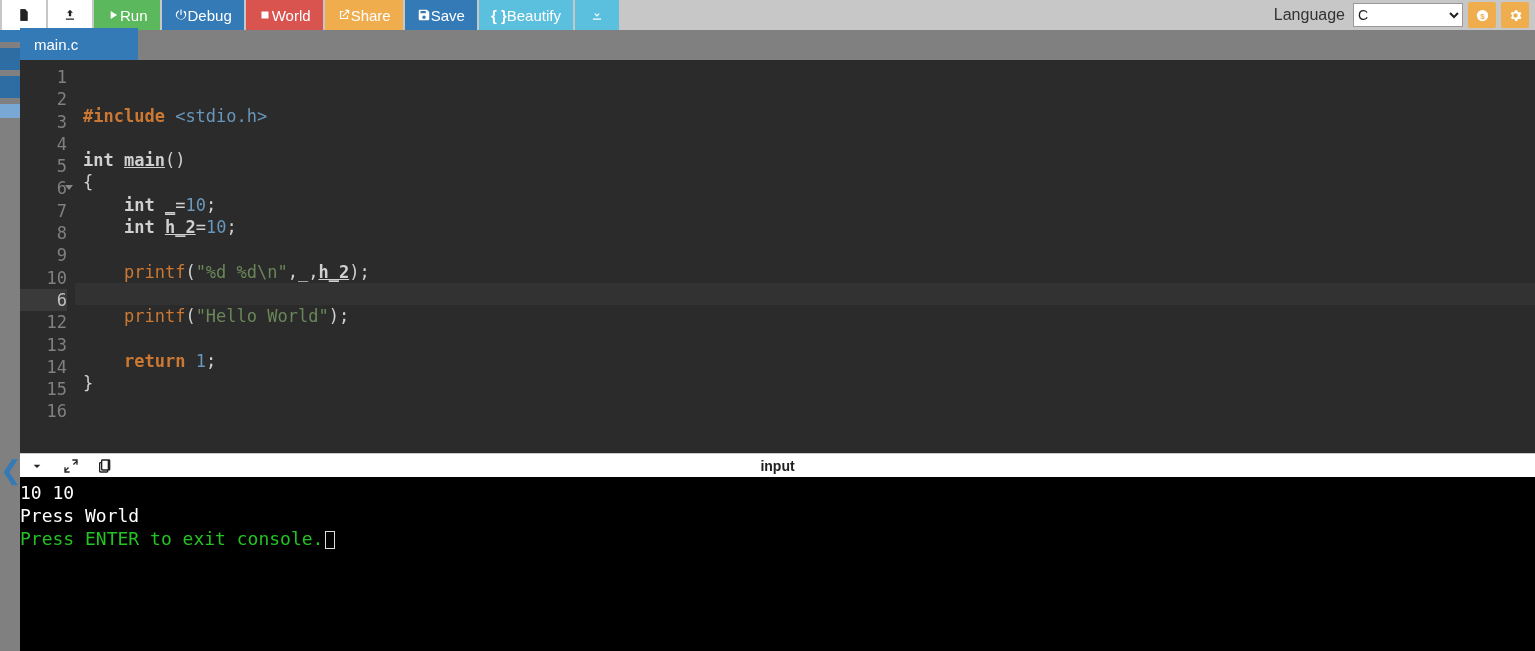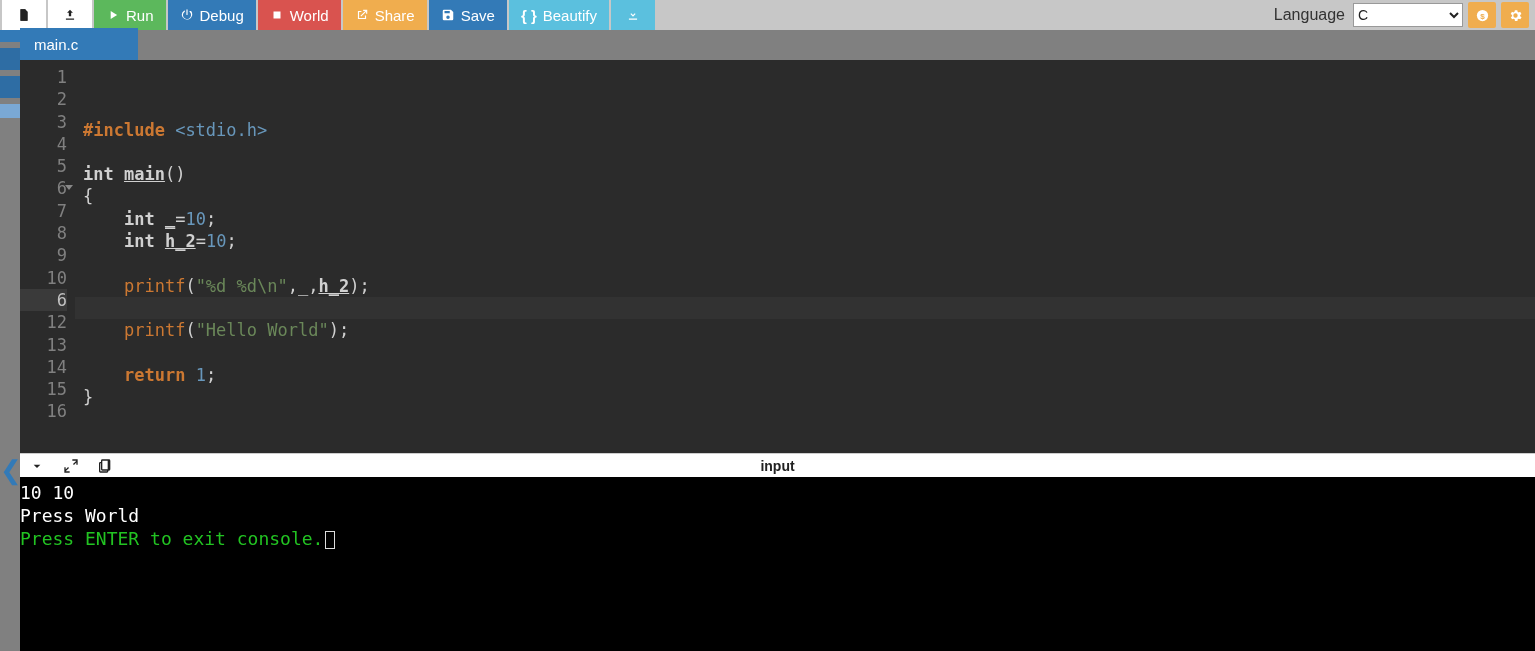--- a/index.html
+++ b/index.html
@@ -18,21 +18,20 @@
   .toolbar-left { display: flex; height: 100%; }
   .toolbar-spacer { flex: 1; background: #c7c7c7; }
   .toolbar-right { display: flex; align-items: center; margin-right: 6px; }
 
   .tbtn {
     display: inline-flex;
     align-items: center;
     justify-content: center;
     padding: 0 12px;
     height: 100%;
-    gap: 6px;
     cursor: pointer;
     font-weight: 500;
     white-space: nowrap;
   }
   .tbtn svg { width: 14px; height: 14px; fill: #fff; }
   .sep { width: 2px; background:#c7c7c7; }
 
   .btn-newfile { background: #fff; width: 44px; }
   .btn-newfile svg path { fill: #222; }
   .btn-upload { background: #fff; width: 44px; }
@@ -86,21 +85,21 @@
   }
   .gutter .ln { height:22.3px; position:relative; }
   .gutter .fold::after{
     content:""; position:absolute; right:-6px; top:8px; width:0;height:0;
     border-left:4px solid transparent;border-right:4px solid transparent;
     border-top:5px solid #888;
   }
   .gutter .hl { background:#3a3a3a; color:#c0c0c0;}
   .code {
     flex:1; background:#2b2b2b; font-family:"Consolas","Menlo",monospace;
-    font-size:17px; line-height:22.3px; color:#d0d0d0; padding-top:14px; position:relative;
+    font-size:17px; line-height:22.3px; color:#d0d0d0; padding-top:0; position:relative;
     white-space:pre;
   }
   .code .row { height:22.3px; padding-left:8px;}
   .code .row.hl { background:#323232; }
   .tok-include { color:#cc7832; font-weight:bold;}
   .tok-header  { color:#6897bb; }
   .tok-kw      { color:#cc7832; font-weight:bold;}
   .tok-type    { color:#d0d0d0; font-weight:bold;}
   .tok-func    { color:#cc7832; font-weight:normal;}
   .tok-num     { color:#6897bb; }

